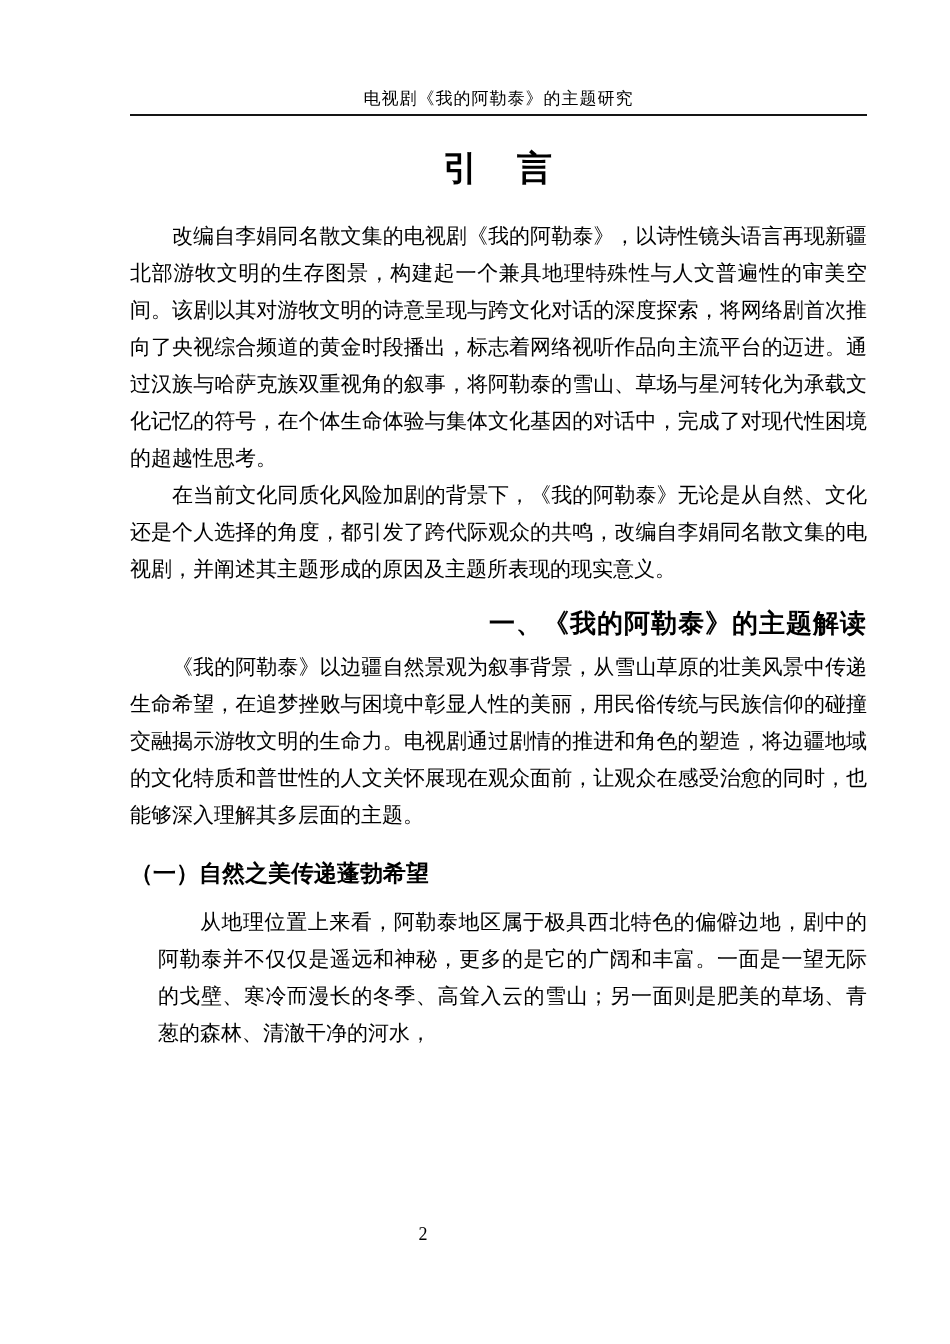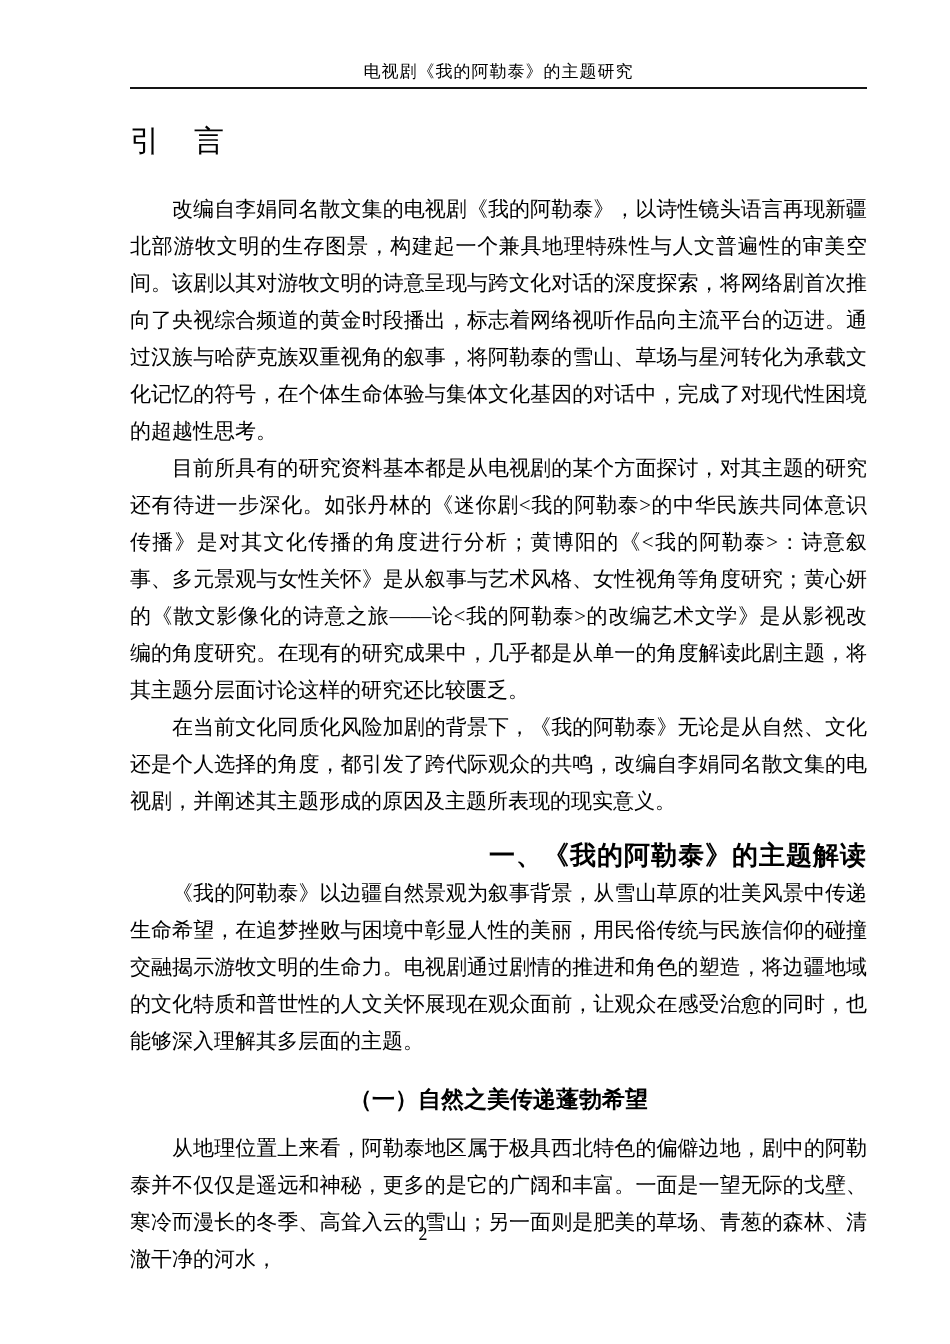--- a/index.html
+++ b/index.html
@@ -22,34 +22,35 @@
     height: 1344px;
     background: #ffffff;
   }
   .content {
     position: absolute;
     left: 130px;
     top: 0;
     width: 737px;
   }
   .running-head {
-    padding-top: 62px;
+    padding-top: 89px;
     padding-bottom: 6px;
     font-size: 17px;
     line-height: 19px;
     text-align: center;
     border-bottom: 2px solid #151515;
     letter-spacing: 1px;
     font-family: Liberation Serif, serif;
   }
   .intro-title {
     margin-top: 32px;
-    font-size: 30px;
+    font-size: 35px;
     line-height: 39px;
-    font-weight: 400;
+    font-weight: 700;
+    text-align: center;
     font-family: "Liberation Sans", "DejaVu Sans", sans-serif;
     letter-spacing: 2px;
   }
   p.body-para {
     margin: 0;
     font-size: 21px;
     line-height: 37px;
     text-align: justify;
     text-justify: inter-character;
     text-indent: 2em;
@@ -58,30 +59,30 @@
   p.body-para.after-title { margin-top: 31px; }
   .section-heading {
     margin-top: 15px;
     font-size: 26px;
     line-height: 40px;
     font-weight: 700;
     text-align: right;
     font-family: "Liberation Sans", "DejaVu Sans", sans-serif;
     letter-spacing: 1px;
   }
-  p.body-para.after-section { }
+  p.body-para.after-section { margin-top: 6px; }
   .subsection-heading {
     margin-top: 23px;
     font-size: 23px;
     line-height: 33px;
     font-weight: 700;
-    text-align: center;
+    text-align: left;
     font-family: "Liberation Sans", "DejaVu Sans", sans-serif;
   }
-  p.body-para.after-subsection { margin-top: 14px; }
+  p.body-para.after-subsection { margin-top: 14px; margin-left: 28px; }
   .page-number {
     position: absolute;
     left: 403px;
     top: 1222px;
     width: 40px;
     text-align: center;
     font-size: 18px;
     line-height: 24px;
   }
 </style>
@@ -90,21 +91,20 @@
 
 <div class="page">
   <div class="content">
 
     <div class="running-head">电视剧《我的阿勒泰》的主题研究</div>
 
     <div class="intro-title">引　言</div>
 
     <p class="body-para after-title">改编自李娟同名散文集的电视剧《我的阿勒泰》，以诗性镜头语言再现新疆北部游牧文明的生存图景，构建起一个兼具地理特殊性与人文普遍性的审美空间。该剧以其对游牧文明的诗意呈现与跨文化对话的深度探索，将网络剧首次推向了央视综合频道的黄金时段播出，标志着网络视听作品向主流平台的迈进。通过汉族与哈萨克族双重视角的叙事，将阿勒泰的雪山、草场与星河转化为承载文化记忆的符号，在个体生命体验与集体文化基因的对话中，完成了对现代性困境的超越性思考。</p>
 
-    <p class="body-para">目前所具有的研究资料基本都是从电视剧的某个方面探讨，对其主题的研究还有待进一步深化。如张丹林的《迷你剧&lt;我的阿勒泰&gt;的中华民族共同体意识传播》是对其文化传播的角度进行分析；黄博阳的《&lt;我的阿勒泰&gt;：诗意叙事、多元景观与女性关怀》是从叙事与艺术风格、女性视角等角度研究；黄心妍的《散文影像化的诗意之旅——论&lt;我的阿勒泰&gt;的改编艺术文学》是从影视改编的角度研究。在现有的研究成果中，几乎都是从单一的角度解读此剧主题，将其主题分层面讨论这样的研究还比较匮乏。</p>
 
     <p class="body-para">在当前文化同质化风险加剧的背景下，《我的阿勒泰》无论是从自然、文化还是个人选择的角度，都引发了跨代际观众的共鸣，改编自李娟同名散文集的电视剧，并阐述其主题形成的原因及主题所表现的现实意义。</p>
 
     <div class="section-heading">一、《我的阿勒泰》的主题解读</div>
 
     <p class="body-para after-section">《我的阿勒泰》以边疆自然景观为叙事背景，从雪山草原的壮美风景中传递生命希望，在追梦挫败与困境中彰显人性的美丽，用民俗传统与民族信仰的碰撞交融揭示游牧文明的生命力。电视剧通过剧情的推进和角色的塑造，将边疆地域的文化特质和普世性的人文关怀展现在观众面前，让观众在感受治愈的同时，也能够深入理解其多层面的主题。</p>
 
     <div class="subsection-heading">（一）自然之美传递蓬勃希望</div>
 
     <p class="body-para after-subsection">从地理位置上来看，阿勒泰地区属于极具西北特色的偏僻边地，剧中的阿勒泰并不仅仅是遥远和神秘，更多的是它的广阔和丰富。一面是一望无际的戈壁、寒冷而漫长的冬季、高耸入云的雪山；另一面则是肥美的草场、青葱的森林、清澈干净的河水，</p>

